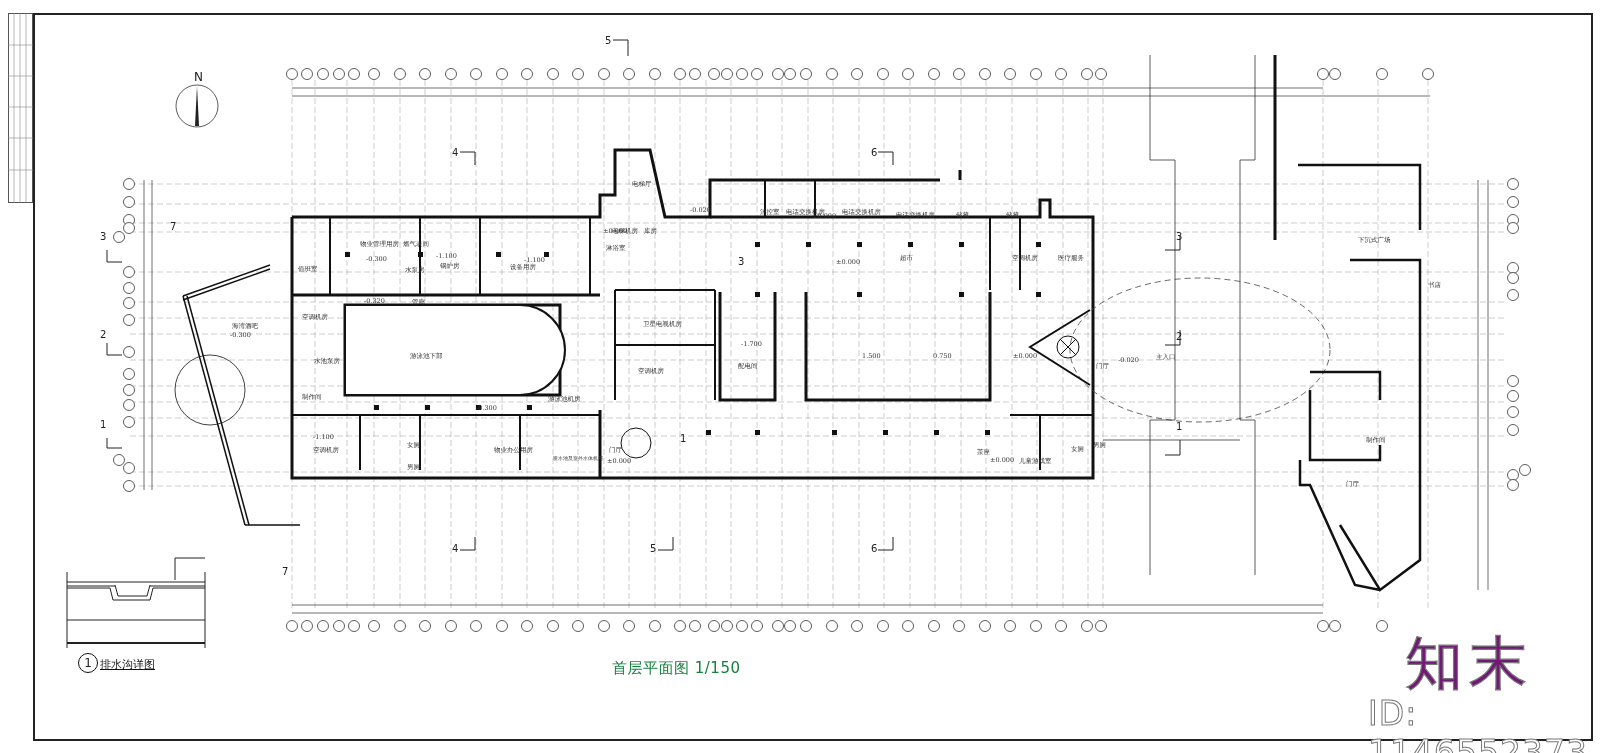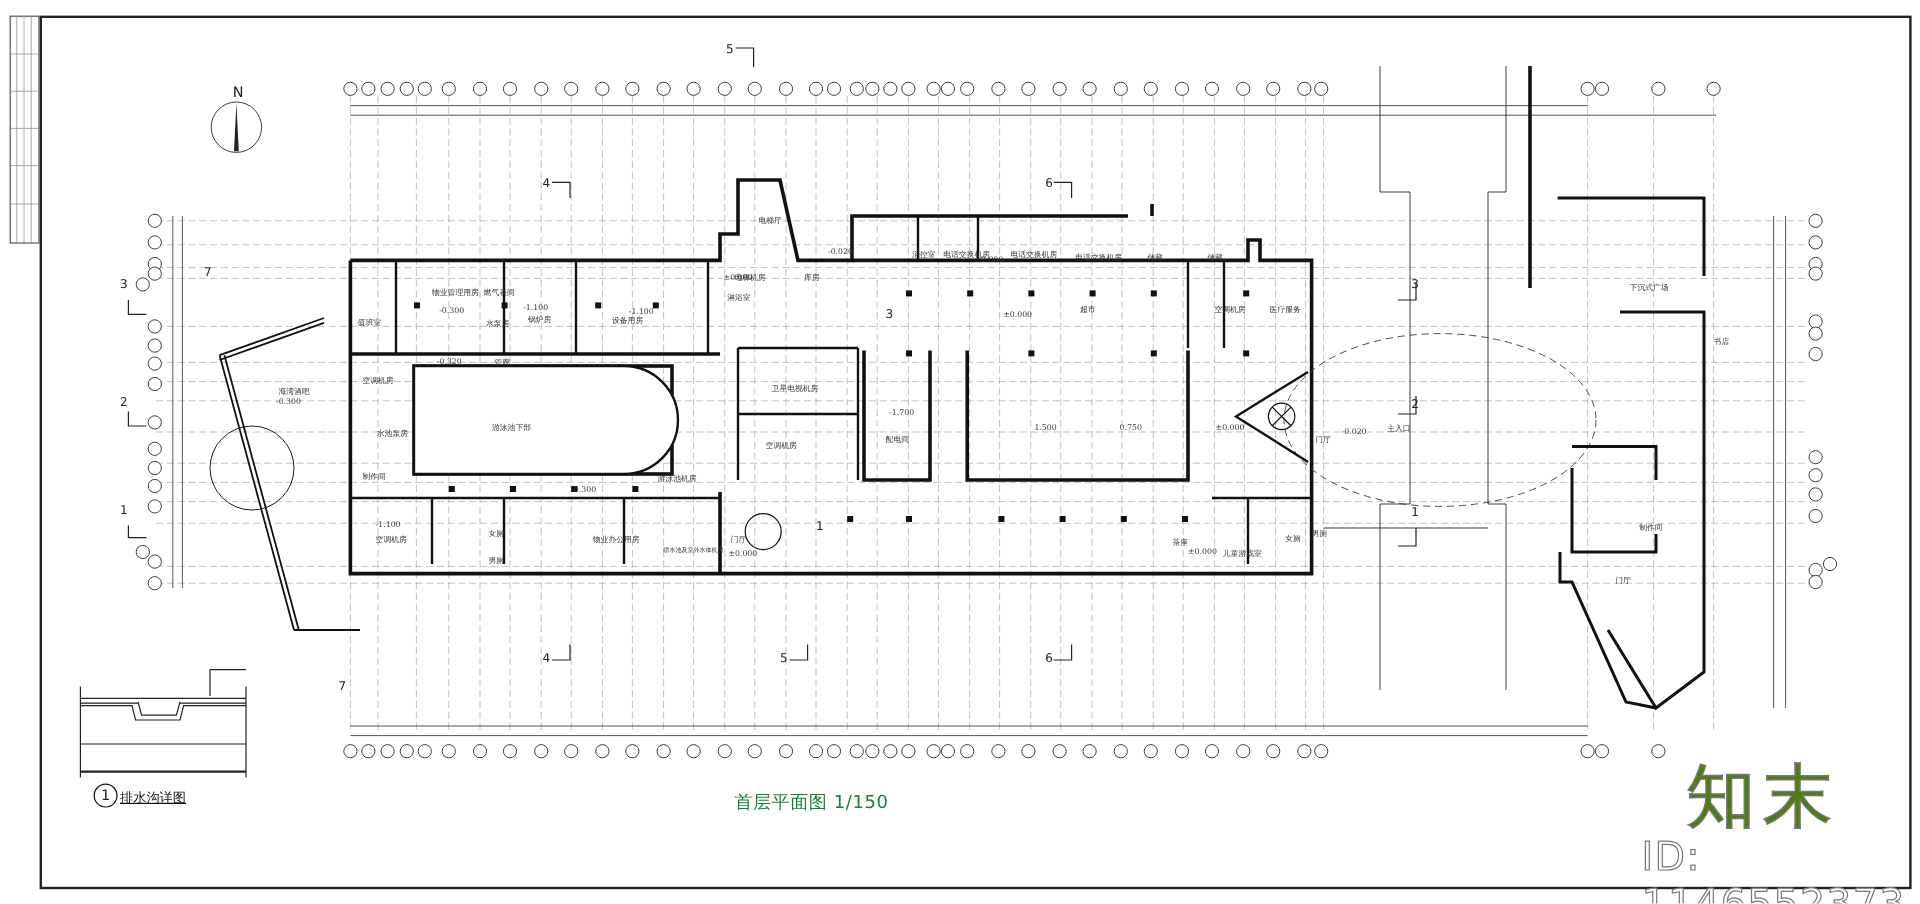--- a/index.html
+++ b/index.html
@@ -3,21 +3,21 @@
 <meta charset="utf-8">
 <style>
   html, body { margin:0; padding:0; background:#ffffff; }
   body { width:1600px; height:753px; position:relative; overflow:hidden; font-family:"DejaVu Sans", sans-serif; color:#222; }
   #canvas { position:absolute; left:0; top:0; width:1600px; height:753px; }
   .frame-border { position:absolute; left:33px; top:13px; width:1560px; height:728px; border:2px solid #222; box-sizing:border-box; }
   .title-strip { position:absolute; left:8px; top:13px; width:25px; height:190px; border:1px solid #555; box-sizing:border-box; }
   .drawing-title { position:absolute; left:612px; top:659px; font-size:15px; color:#15803d; letter-spacing:0.5px; }
   .detail-caption { position:absolute; left:100px; top:657px; font-size:11px; color:#111; text-decoration:underline; }
   .detail-num { position:absolute; left:78px; top:653px; width:18px; height:18px; border:1px solid #111; border-radius:50%; font-size:12px; text-align:center; line-height:18px; }
-  .wm-logo { position:absolute; left:1405px; top:625px; font-size:58px; color:#4d7c0f; -webkit-text-stroke:1.2px #777; letter-spacing:6px; }
+  .wm-logo { position:absolute; left:1405px; top:625px; font-size:58px; color:#701a75; -webkit-text-stroke:1.2px #777; letter-spacing:6px; }
   .wm-id { position:absolute; left:1368px; top:694px; font-size:33px; color:#fff; -webkit-text-stroke:1px #777; letter-spacing:1px; }
   .north-label { position:absolute; left:194px; top:70px; font-size:12px; }
   svg text { font-family:"DejaVu Sans", sans-serif; }
 </style>
 </head>
 <body>
 
 <div id="canvas">
   <div class="frame-border"></div>
   <div class="title-strip"></div>
@@ -407,21 +407,21 @@
     <span style="position:absolute;left:407px;top:463px">男厕</span>
     <span style="position:absolute;left:476px;top:404px">-0.300</span>
     <span style="position:absolute;left:494px;top:446px">物业办公用房</span>
     <span style="position:absolute;left:553px;top:455px;font-size:5px">喷水池及室外水体机房</span>
     <span style="position:absolute;left:609px;top:446px">门厅</span>
     <span style="position:absolute;left:607px;top:457px">±0.000</span>
     <span style="position:absolute;left:632px;top:180px">电梯厅</span>
     <span style="position:absolute;left:603px;top:227px">±0.000</span>
     <span style="position:absolute;left:612px;top:227px">电梯机房</span>
     <span style="position:absolute;left:606px;top:244px">淋浴室</span>
-    <span style="position:absolute;left:670px;top:227px">库房</span>
+    <span style="position:absolute;left:644px;top:227px">库房</span>
     <span style="position:absolute;left:690px;top:206px">-0.020</span>
     <span style="position:absolute;left:760px;top:208px">消控室</span>
     <span style="position:absolute;left:786px;top:208px">电话交换机房</span>
     <span style="position:absolute;left:812px;top:212px">±0.000</span>
     <span style="position:absolute;left:842px;top:208px">电话交换机房</span>
     <span style="position:absolute;left:896px;top:211px">电话交换机房</span>
     <span style="position:absolute;left:956px;top:211px">储藏</span>
     <span style="position:absolute;left:1006px;top:211px">储藏</span>
     <span style="position:absolute;left:836px;top:258px">±0.000</span>
     <span style="position:absolute;left:900px;top:254px">超市</span>

